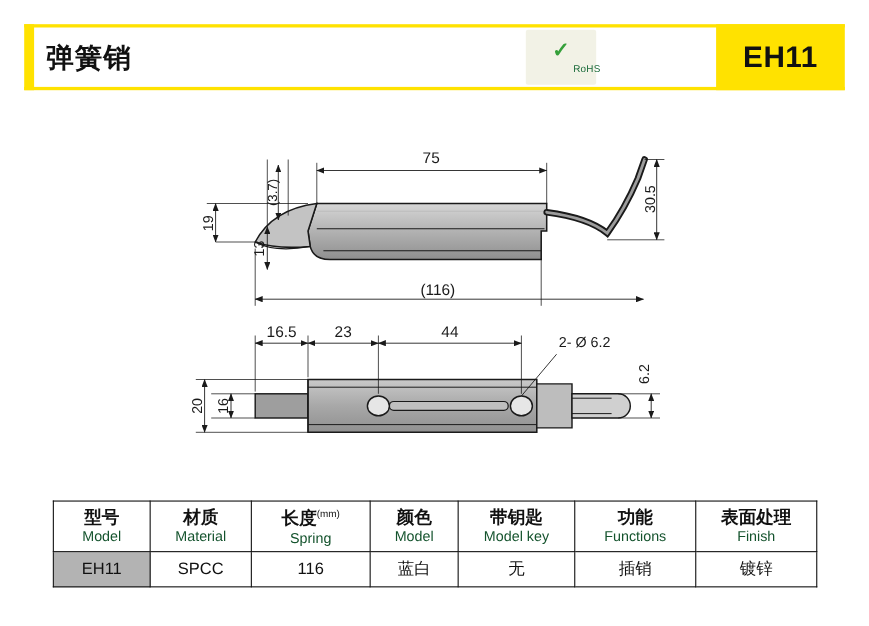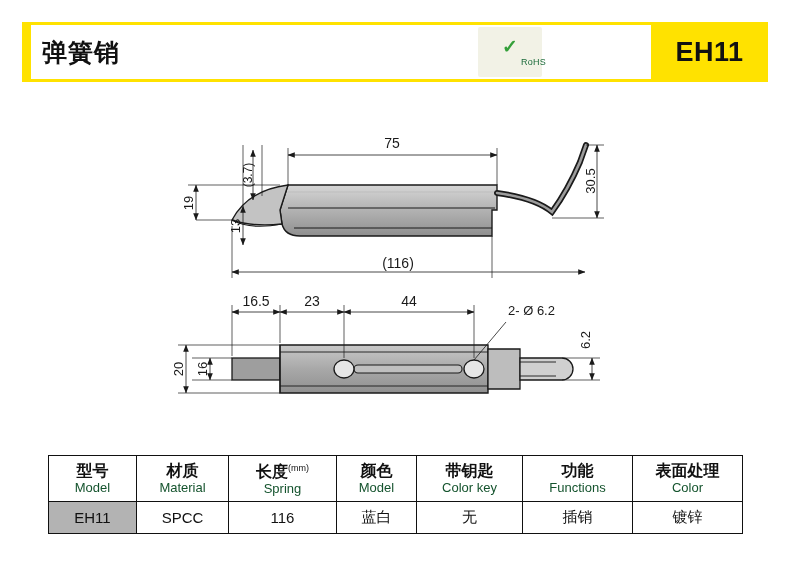--- a/index.html
+++ b/index.html
@@ -319,29 +319,29 @@
           <th>
             <span class="th-cn"><span>长度</span><span class="th-unit">(mm)</span></span>
             <span class="th-en">Spring</span>
           </th>
           <th>
             <span class="th-cn">颜色</span>
             <span class="th-en">Model</span>
           </th>
           <th>
             <span class="th-cn">带钥匙</span>
-            <span class="th-en">Color key</span>
+            <span class="th-en">Model key</span>
           </th>
           <th>
             <span class="th-cn">功能</span>
             <span class="th-en">Functions</span>
           </th>
           <th>
             <span class="th-cn">表面处理</span>
-            <span class="th-en">Color</span>
+            <span class="th-en">Finish</span>
           </th>
         </tr>
       </thead>
       <tbody>
         <tr>
           <td class="model-cell">EH11</td>
           <td>SPCC</td>
           <td>116</td>
           <td>蓝白</td>
           <td>无</td>

